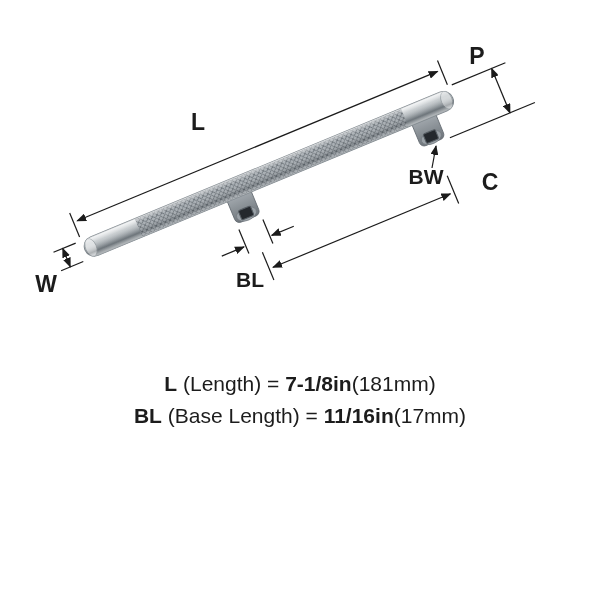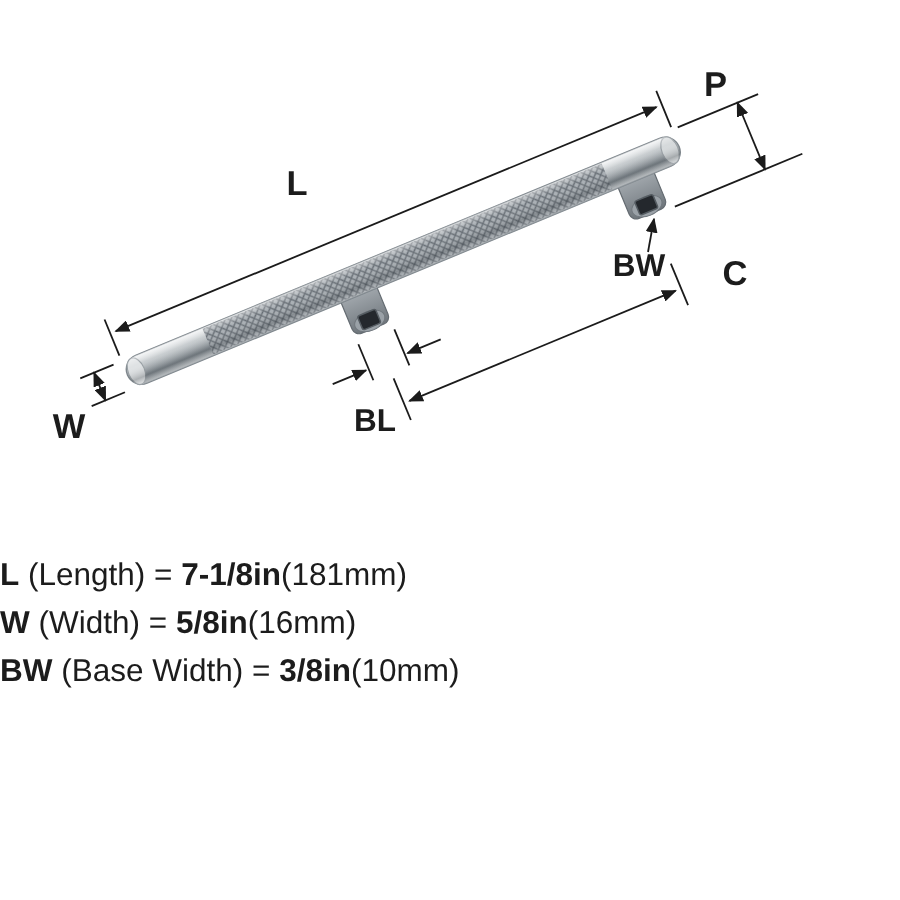--- a/index.html
+++ b/index.html
@@ -1,18 +1,18 @@
 <!DOCTYPE html>
 <html><head>
 <meta charset="utf-8">
 <style>
   html,body{margin:0;padding:0;width:600px;height:600px;background:#ffffff;overflow:hidden;}
   .figure{width:600px;height:600px;font-family:"Liberation Sans",sans-serif;}
   svg{display:block;}
-  .specs{padding-top:8px;}
+  .specs{text-align:center;padding-top:8px;}
   .spec-line{font-size:21px;line-height:32px;color:#1c1c1c;white-space:nowrap;}
   .spec-line .abbr,.spec-line .value{font-weight:700;}
   .spec-line .name,.spec-line .eq,.spec-line .metric{font-weight:400;}
   .spec-line span{display:inline;}
 </style>
 </head>
 <body>
 
 <div class="figure">
 
@@ -106,26 +106,20 @@
   </svg>
 
   <div class="specs">
     <div class="spec-line">
       <span class="abbr">L</span>
       <span class="name">(Length)</span>
       <span class="eq">=</span>
       <span class="value">7-1/8in</span><span class="metric">(181mm)</span>
     </div>
     <div class="spec-line">
-      <span class="abbr">W</span>
-      <span class="name">(Width)</span>
+      <span class="abbr">BL</span>
+      <span class="name">(Base Length)</span>
       <span class="eq">=</span>
-      <span class="value">5/8in</span><span class="metric">(16mm)</span>
-    </div>
-    <div class="spec-line">
-      <span class="abbr">BW</span>
-      <span class="name">(Base Width)</span>
-      <span class="eq">=</span>
-      <span class="value">3/8in</span><span class="metric">(10mm)</span>
+      <span class="value">11/16in</span><span class="metric">(17mm)</span>
     </div>
   </div>
 
 </div>
 
 </body></html>

